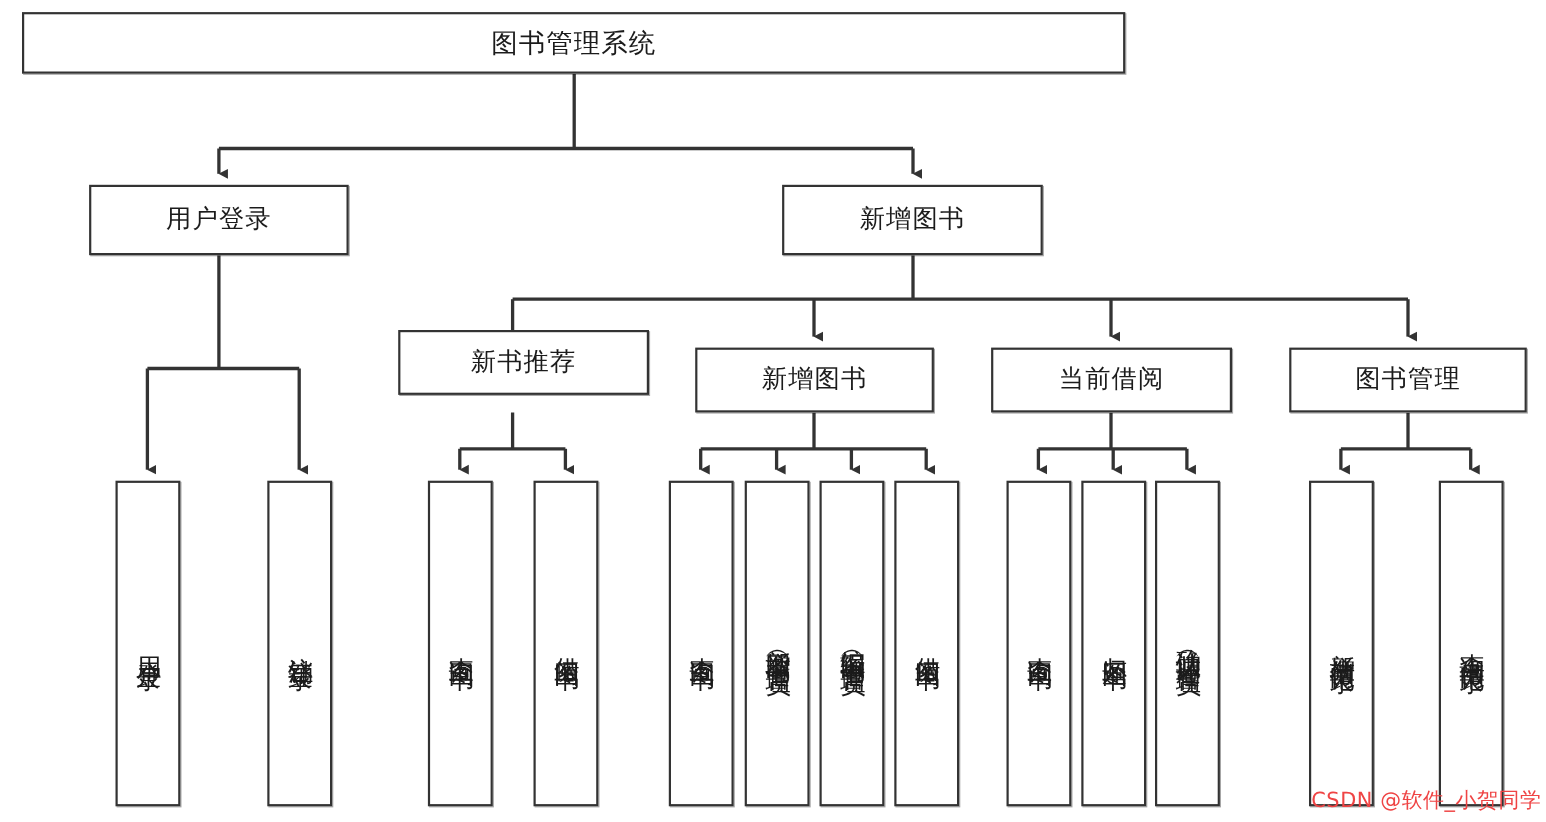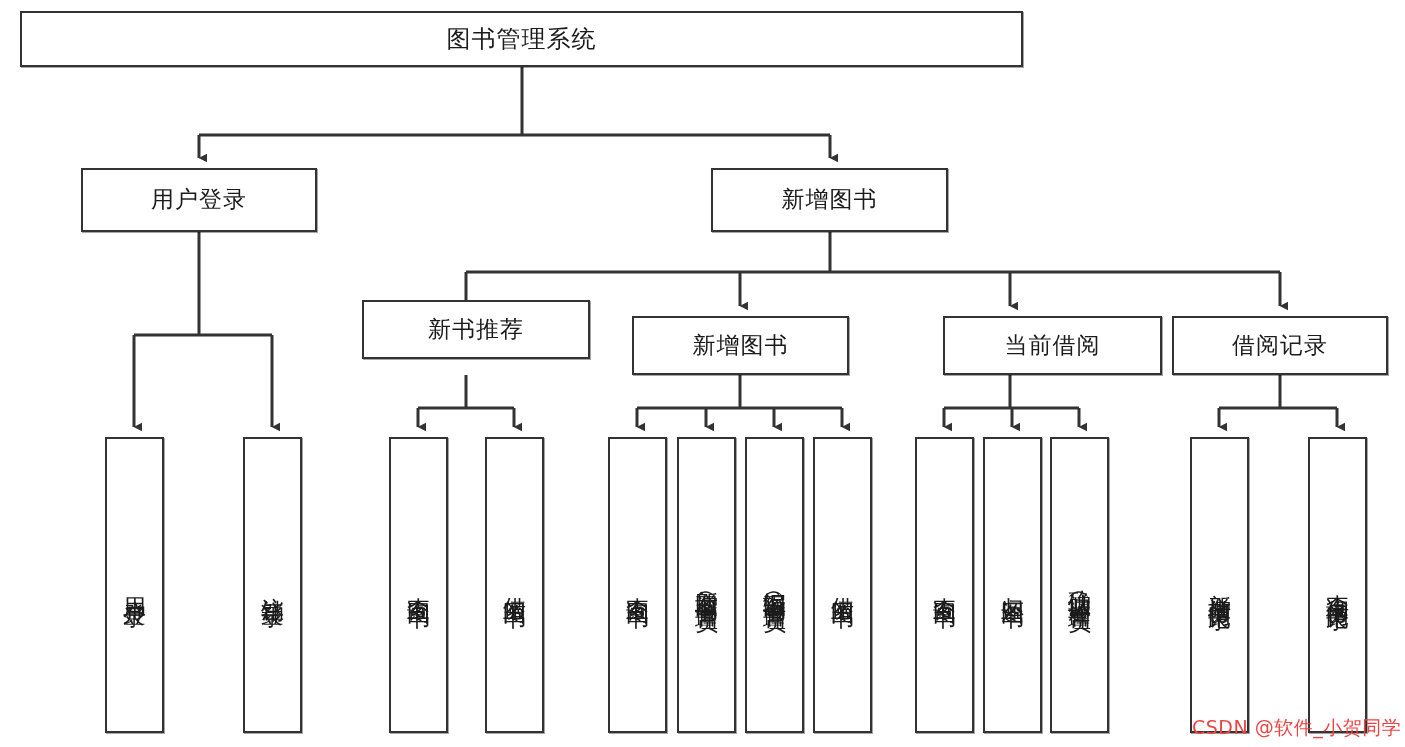--- a/index.html
+++ b/index.html
@@ -133,25 +133,25 @@
   <div class="node h" style="left:711px; top:168px; width:237px; height:64px;">
     <span>新增图书</span>
   </div>
 
   <div class="node h" style="left:362px; top:300px; width:228px; height:59px;">
     <span>新书推荐</span>
   </div>
   <div class="node h" style="left:632px; top:316px; width:217px; height:59px;">
     <span>新增图书</span>
   </div>
-  <div class="node h" style="left:901px; top:316px; width:219px; height:59px;margin-left:42px;">
+  <div class="node h" style="left:901px; top:316px; width:219px; height:59px;">
     <span>当前借阅</span>
   </div>
   <div class="node h" style="left:1172px; top:316px; width:216px; height:59px;">
-    <span>借阅记录</span>
+    <span>图书管理</span>
   </div>
 
   <div class="node v" style="left:105px; top:437px; width:59px; height:296px;">
     <span class="vtext">用户登录</span>
   </div>
   <div class="node v" style="left:243px; top:437px; width:59px; height:296px;">
     <span class="vtext">注销登录</span>
   </div>
   <div class="node v" style="left:389px; top:437px; width:59px; height:296px;">
     <span class="vtext">查询图书</span>

